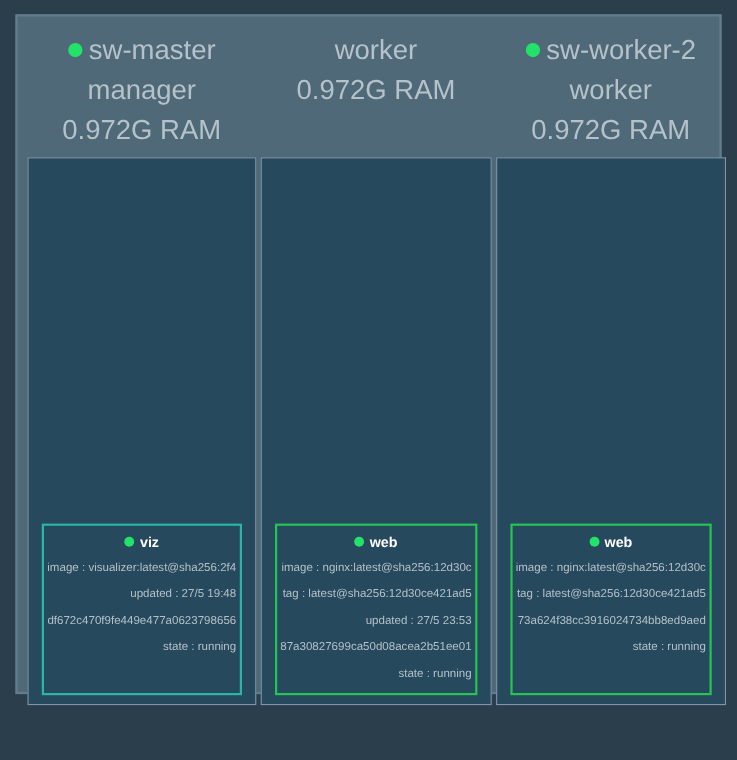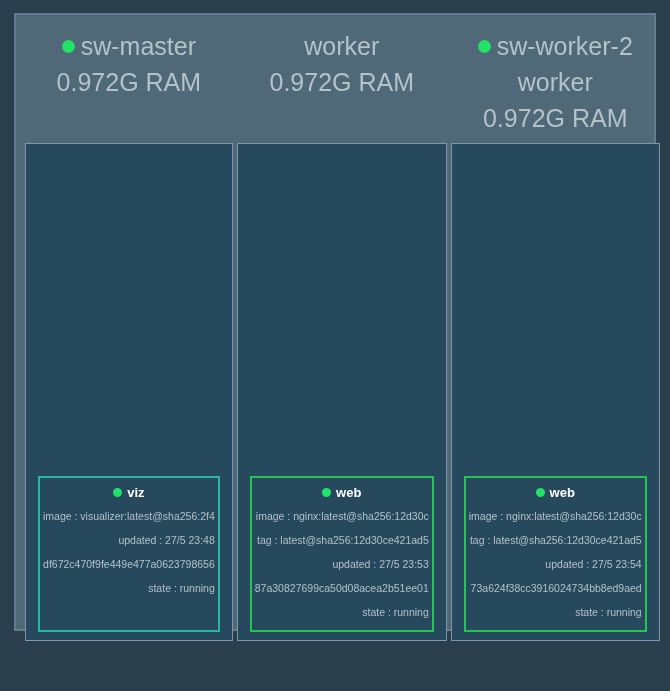--- a/index.html
+++ b/index.html
@@ -93,29 +93,30 @@
 
 <div class="page">
   <div class="panel">
     <div class="nodes">
 
       <div class="node">
         <div class="node-header">
           <div class="node-title">
             <span class="dot"></span><span>sw-master</span>
           </div>
+          <div class="node-role">manager</div>
           <div class="node-ram">0.972G RAM</div>
         </div>
         <div class="node-body">
           <div class="task-card" style="border-color: rgb(42, 181, 165); margin-top: 22px;">
             <div class="task-title">
               <span class="dot dot-sm"></span><span>viz</span>
             </div>
             <div class="task-line">image : visualizer:latest@sha256:2f4</div>
-            <div class="task-line">updated : 27/5 23:48</div>
+            <div class="task-line">updated : 27/5 19:48</div>
             <div class="task-line">df672c470f9fe449e477a0623798656</div>
             <div class="task-line">state : running</div>
           </div>
         </div>
       </div>
 
       <div class="node">
         <div class="node-header">
           <div class="node-role">worker</div>
           <div class="node-ram">0.972G RAM</div>
@@ -142,21 +143,20 @@
           <div class="node-role">worker</div>
           <div class="node-ram">0.972G RAM</div>
         </div>
         <div class="node-body">
           <div class="task-card" style="border-color: rgb(37, 196, 85);">
             <div class="task-title">
               <span class="dot dot-sm"></span><span>web</span>
             </div>
             <div class="task-line">image : nginx:latest@sha256:12d30c</div>
             <div class="task-line">tag : latest@sha256:12d30ce421ad5</div>
-            <div class="task-line">updated : 27/5 23:54</div>
             <div class="task-line">73a624f38cc3916024734bb8ed9aed</div>
             <div class="task-line">state : running</div>
           </div>
         </div>
       </div>
 
     </div>
   </div>
 </div>
 

